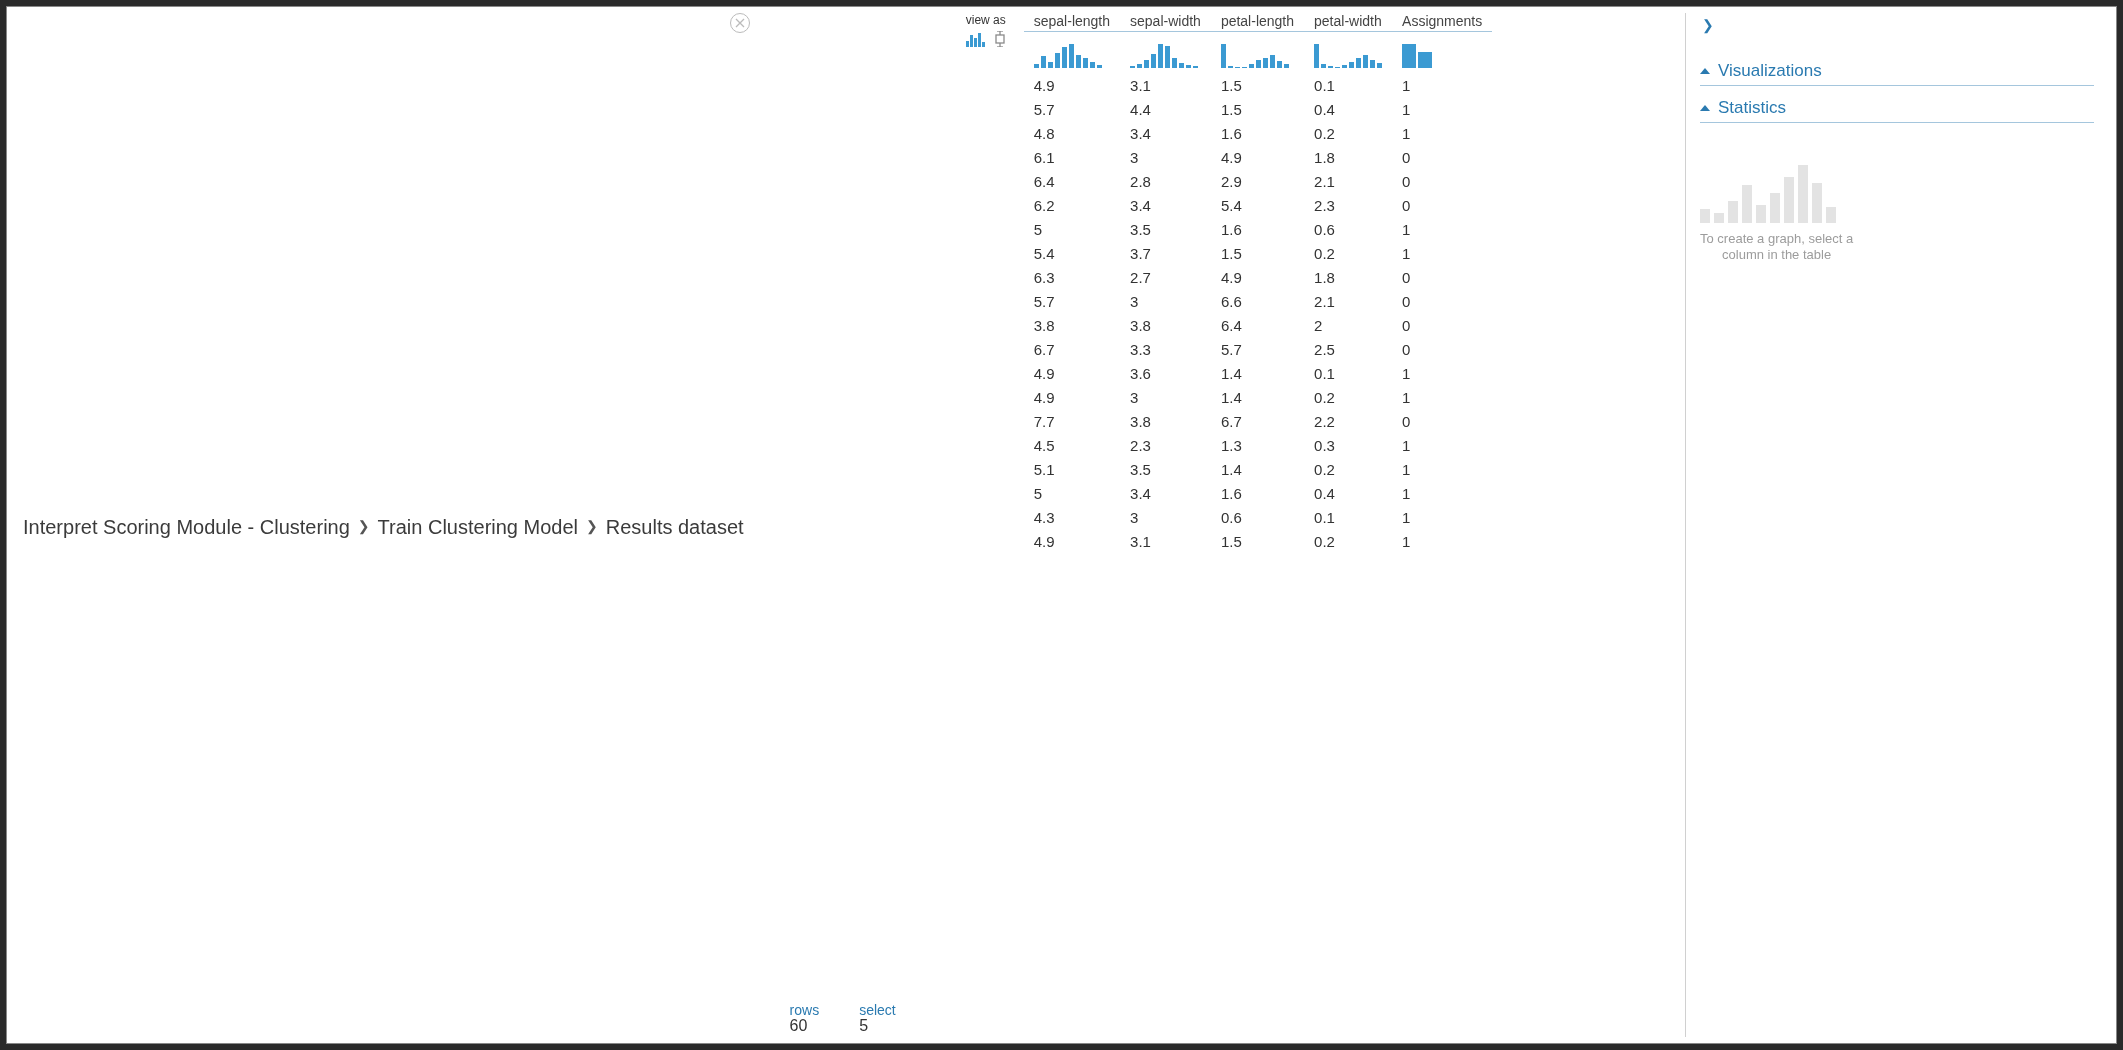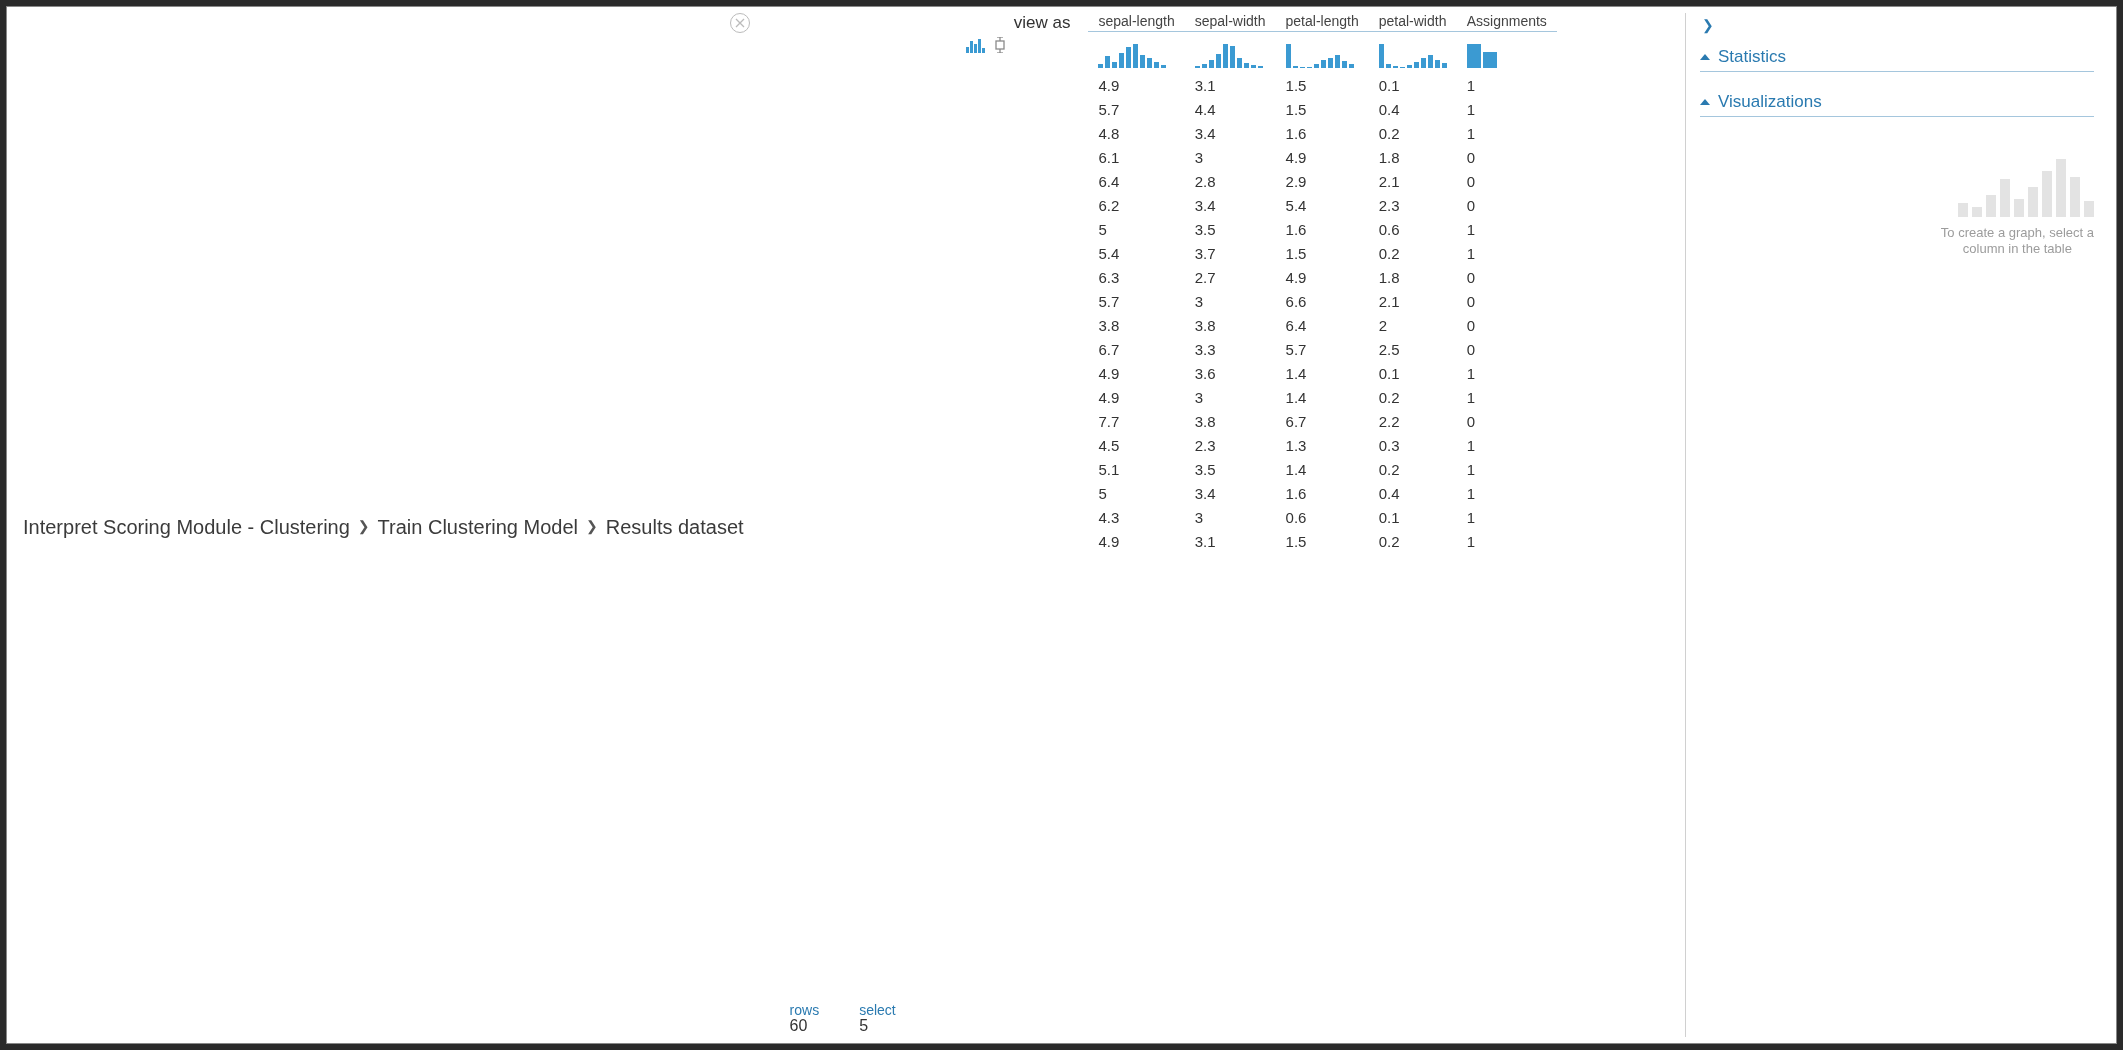--- a/index.html
+++ b/index.html
@@ -80,21 +80,21 @@
     padding-bottom: 2px;
     padding-top: 6px;
     font-size:14px;
   }
   table.data thead th.viewas-cell {
     border-bottom: none;
     vertical-align: top;
     padding-right: 18px;
     white-space: nowrap;
   }
-  .viewas-label { font-size:17px; color:#333; margin-bottom:4px;margin-left:48px; }
+  .viewas-label { font-size:12px; color:#333; margin-bottom:4px; }
   .viewas-icons { display:flex; gap:6px; align-items:flex-end; }
   .viewas-icons svg { display:block; }
   table.data tr.hist-row td {
     padding-top: 6px; padding-bottom: 6px;
     height: 42px;
     vertical-align: bottom;
   }
   table.data tbody td {
     padding: 3.5px 10px;
     font-size: 15px;
@@ -137,21 +137,21 @@
   .section-head .tri {
     width:0;height:0;
     border-left:5px solid transparent;
     border-right:5px solid transparent;
     border-bottom:6px solid #2a7ab0;
     transform: none;
     margin-right:2px;
   }
   .viz-placeholder {
     margin-top: 30px;
-    display:flex; flex-direction:column; align-items:flex-end;
+    display:flex; flex-direction:column; align-items:flex-start;
     color:#b5b5b5;
   }
   .viz-placeholder .ph-chart {
     display:flex; align-items:flex-end; gap:4px; height:70px; margin-bottom:8px;
   }
   .viz-placeholder .ph-chart div {
     width:10px; background:#e3e3e3;
   }
   .viz-placeholder .ph-text {
     font-size:13px; text-align:center; line-height:1.25; color:#9c9c9c;
@@ -462,27 +462,27 @@
         </table>
       </div>
     </div>
 
     <div class="divider"></div>
 
     <div class="right-pane">
       <div class="right-collapse">
         <span>❯</span>
       </div>
+      <div class="section-head" style="margin-top:14px;">
+        <span class="tri"></span>
+        <span>Visualizations</span>
+      </div>
       <div class="section-head">
         <span class="tri"></span>
         <span>Statistics</span>
-      </div>
-      <div class="section-head" style="margin-top:14px;">
-        <span class="tri"></span>
-        <span>Visualizations</span>
       </div>
       <div class="viz-placeholder">
         <div class="ph-chart">
           <div style="height:14px"></div>
             <div style="height:10px"></div>
             <div style="height:22px"></div>
           <div style="height:38px"></div>
             <div style="height:18px"></div>
             <div style="height:30px"></div>
           <div style="height:46px"></div>

